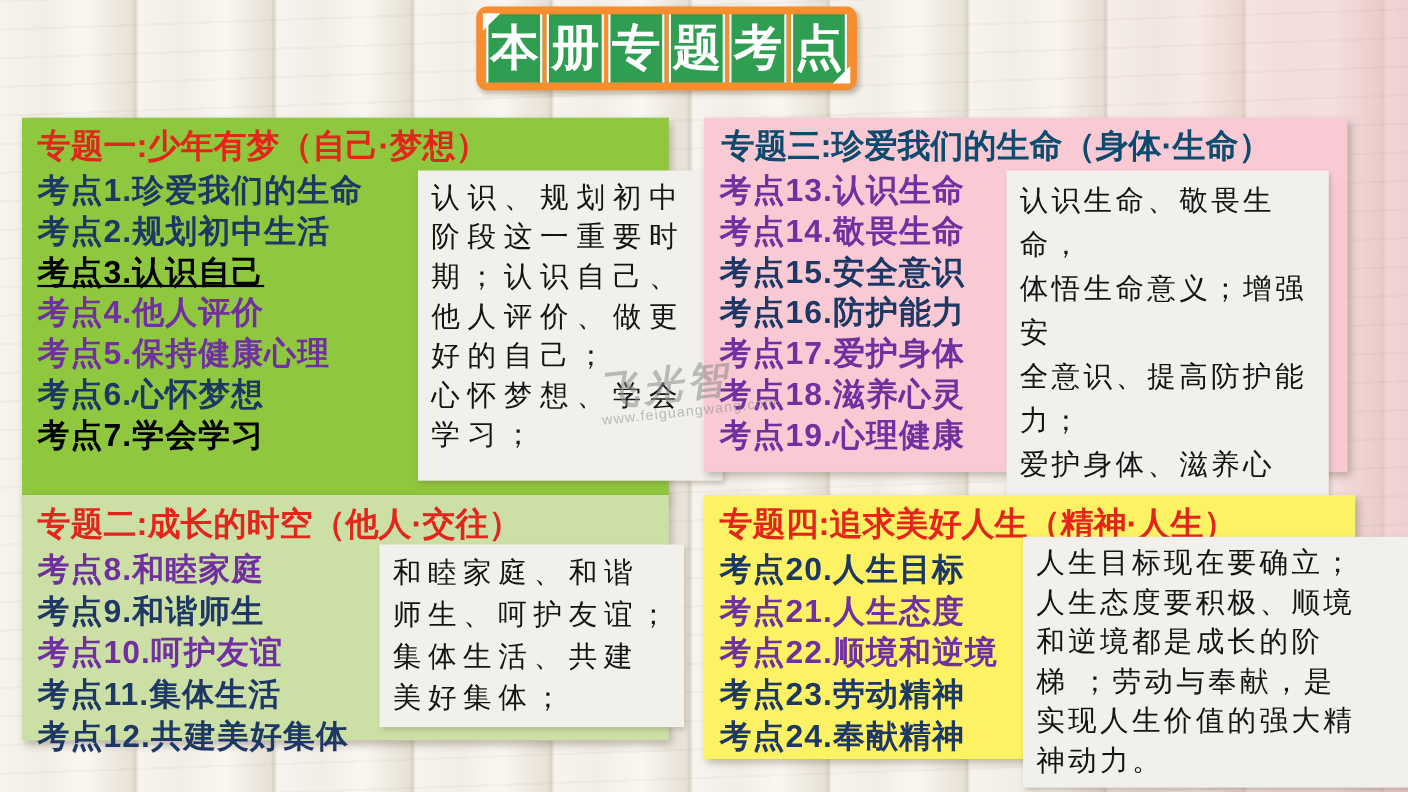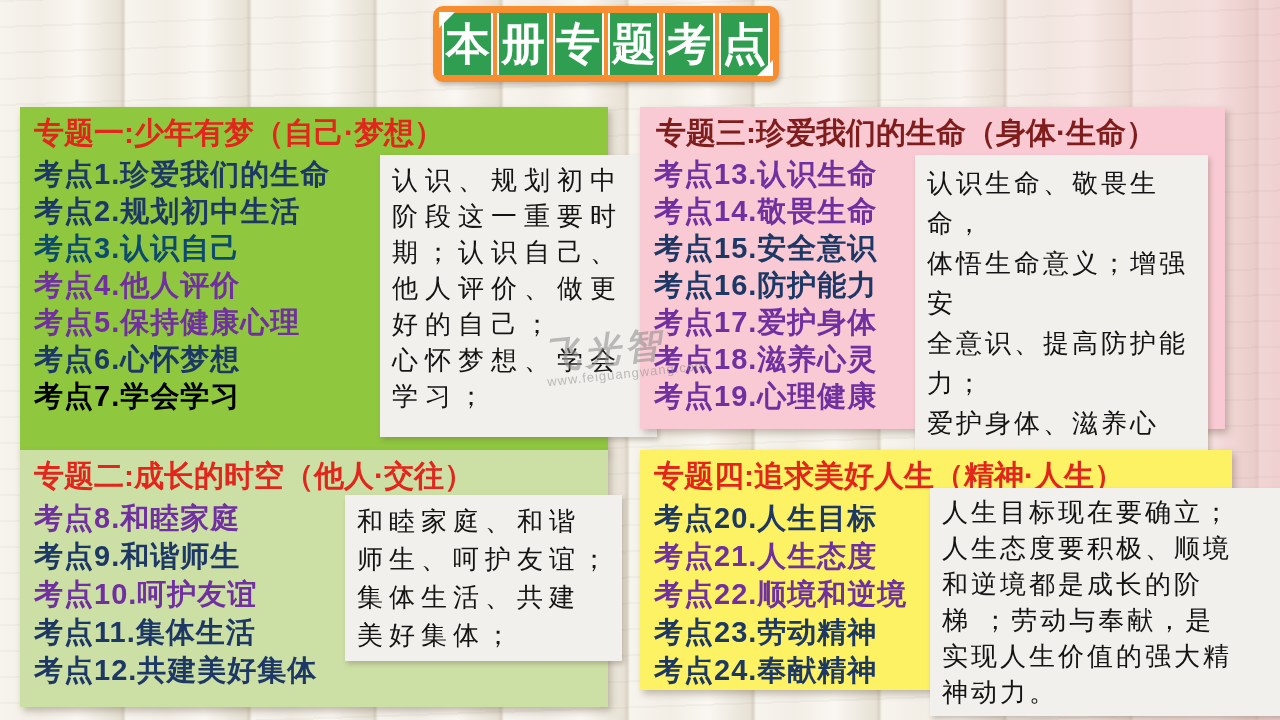--- a/index.html
+++ b/index.html
@@ -40,21 +40,21 @@
   .points li{font-weight:bold; white-space:nowrap; letter-spacing:1px;}
   .note{
     position:absolute; background:#f2f0ed; color:#141414;
     font-family:"DejaVu Serif", serif;
     white-space:pre-line; box-shadow:2px 3px 5px rgba(110,95,75,.35);
   }
   #panel1{left:20px; top:107px; width:588px; height:346px;}
   #panel1 .points li{font-size:29px; line-height:37px;}
   #panel1 .note{left:325px; top:48px; width:277px; min-height:266px;
     font-size:26px; line-height:36px; letter-spacing:7px; padding:7px 4px 23px 12px;margin-left:35px;}
-  #panel2{left:20px; top:450px; width:588px; height:257px;}
+  #panel2{left:20px; top:450px; width:588px; height:223px;}
   #panel2 .points li{font-size:29px; line-height:38px;}
   #panel2 .note{left:325px; top:45px; width:277px; min-height:164px;
     font-size:26px; line-height:38px; letter-spacing:6px; padding:7px 4px 7px 12px;}
   #panel3{left:640px; top:107px; width:585px; height:322px;}
   #panel3 .points li{font-size:29px; line-height:37px;}
   #panel3 .note{left:275px; top:48px; width:293px; min-height:210px;
     font-size:26px; line-height:40px; letter-spacing:3px; padding:8px 4px 8px 12px;}
   #panel4{left:640px; top:450px; width:592px; height:240px;}
   #panel4 .points li{font-size:29px; line-height:38px;}
   #panel4 .note{left:290px; top:38px; width:385px; min-height:228px;
@@ -81,21 +81,21 @@
   <span class="tile" style="background-color: rgb(47, 158, 81);">考</span>
   <span class="tile" style="background-color: rgb(47, 158, 81);">点</span>
   <span class="corner-br"></span>
 </div>
 
 <div class="panel" id="panel1" style="background-color: rgb(143, 199, 62);">
   <div class="panel-header" style="color: rgb(226, 38, 28);">专题一:少年有梦（自己·梦想）</div>
   <ul class="points">
     <li style="color: rgb(30, 56, 102);">考点1.珍爱我们的生命</li>
     <li style="color: rgb(30, 56, 102);">考点2.规划初中生活</li>
-    <li style="color: #0c4a6e;">考点3.认识自己</li>
+    <li style="color: #000000; text-decoration: underline;">考点3.认识自己</li>
     <li style="color: rgb(112, 48, 160);">考点4.他人评价</li>
     <li style="color: rgb(112, 48, 160);">考点5.保持健康心理</li>
     <li style="color: rgb(30, 56, 102);">考点6.心怀梦想</li>
     <li style="color: #000000;">考点7.学会学习</li>
   </ul>
   <div class="note">认识、规划初中
 阶段这一重要时
 期；认识自己、
 他人评价、做更
 好的自己；
@@ -112,21 +112,21 @@
     <li style="color: rgb(30, 56, 102);">考点11.集体生活</li>
     <li style="color: rgb(30, 56, 102);">考点12.共建美好集体</li>
   </ul>
   <div class="note">和睦家庭、和谐
 师生、呵护友谊；
 集体生活、共建
 美好集体；</div>
 </div>
 
 <div class="panel" id="panel3" style="background-color: rgb(249, 202, 211);">
-  <div class="panel-header" style="color: #7f1d1d; padding-left: 16px;">专题三:珍爱我们的生命（身体·生命）</div>
+  <div class="panel-header" style="color: #0c4a6e; padding-left: 16px;">专题三:珍爱我们的生命（身体·生命）</div>
   <ul class="points">
     <li style="color: rgb(112, 48, 160);">考点13.认识生命</li>
     <li style="color: rgb(112, 48, 160);">考点14.敬畏生命</li>
     <li style="color: rgb(30, 56, 102);">考点15.安全意识</li>
     <li style="color: rgb(30, 56, 102);">考点16.防护能力</li>
     <li style="color: rgb(112, 48, 160);">考点17.爱护身体</li>
     <li style="color: rgb(112, 48, 160);">考点18.滋养心灵</li>
     <li style="color: rgb(112, 48, 160);">考点19.心理健康</li>
   </ul>
   <div class="note">认识生命、敬畏生命，

